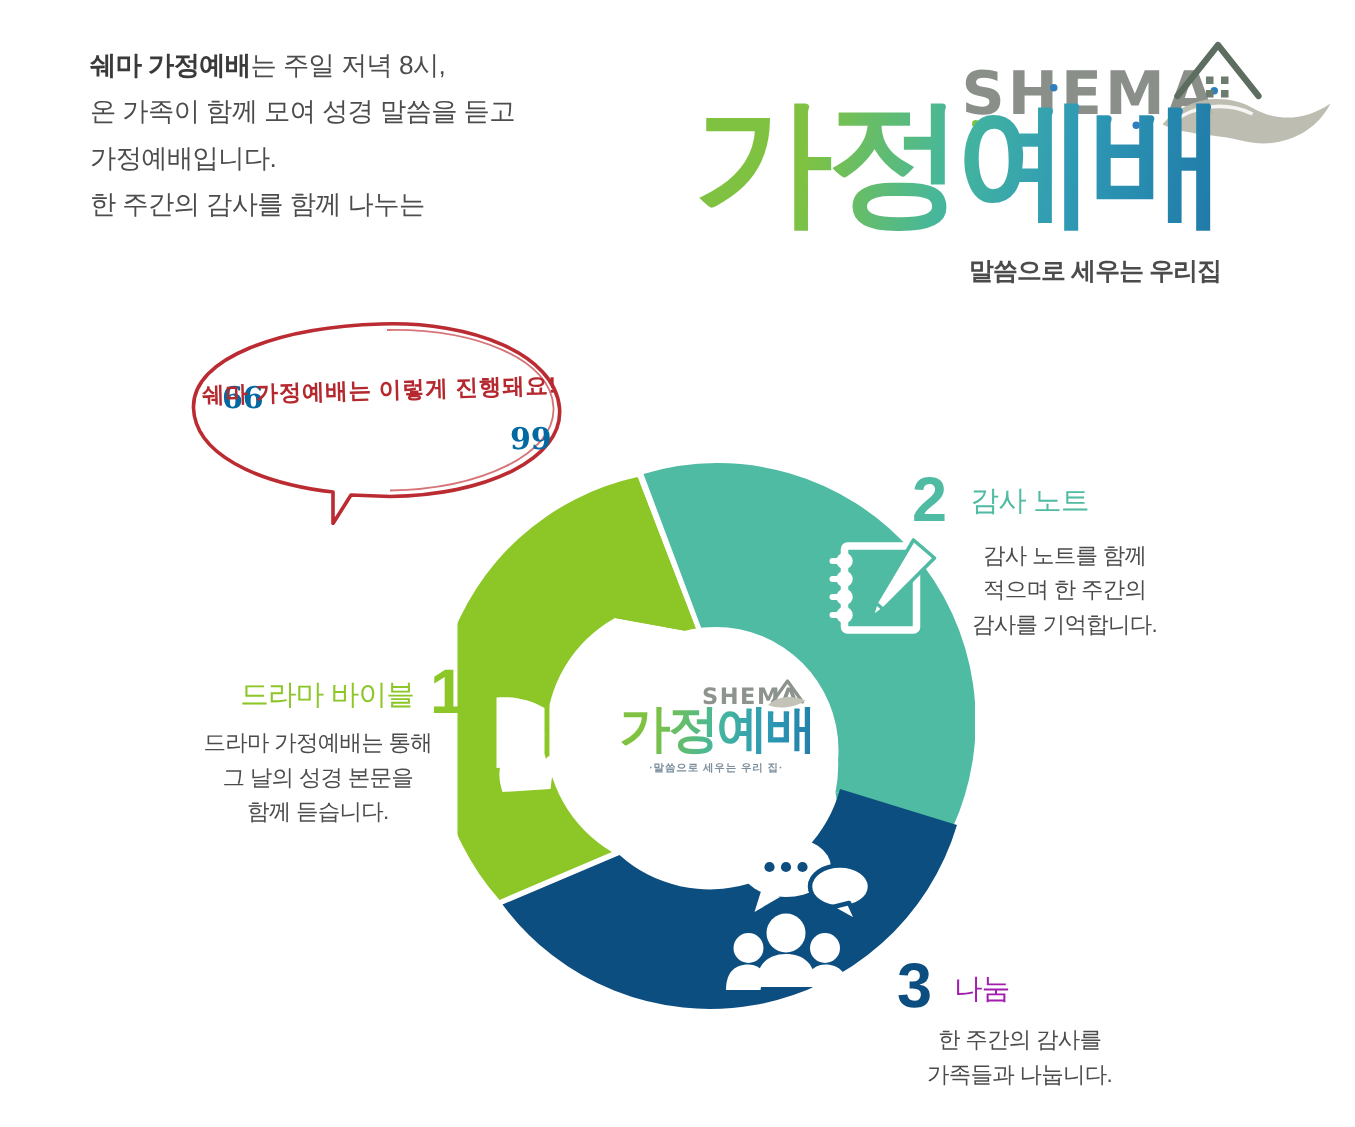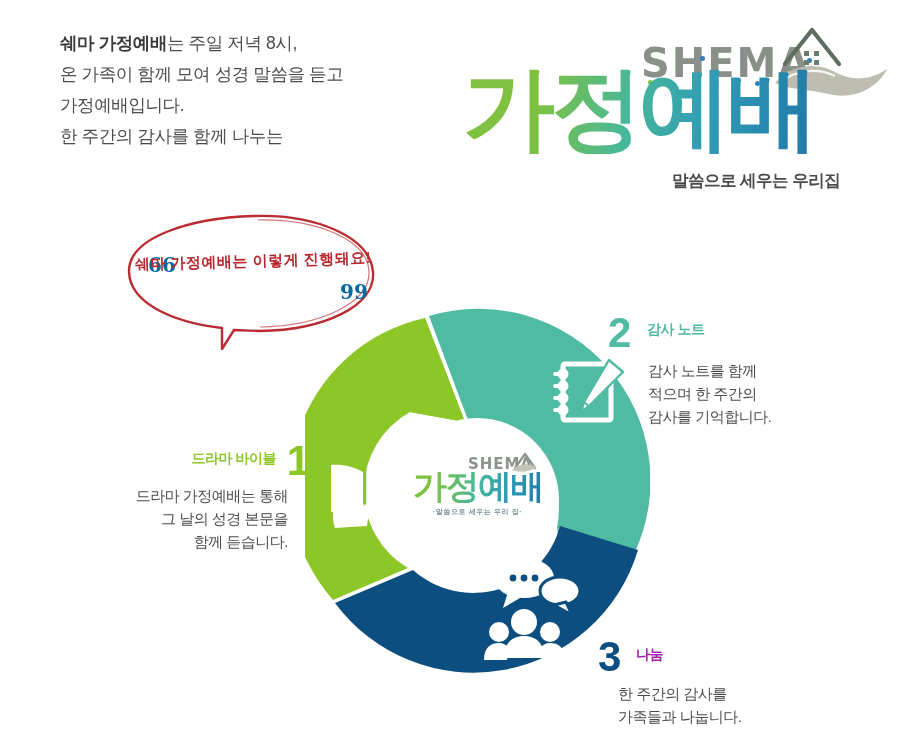--- a/index.html
+++ b/index.html
@@ -37,21 +37,21 @@
   #logo .word{
     position:absolute;left:8px;top:44px;
     font-size:92px;font-weight:bold;line-height:1;
     letter-spacing:-4px;
     background:linear-gradient(100deg,#7fc241 0%,#7fc241 22%,#46b79c 48%,#2f9bb5 70%,#1f78a8 100%);
     -webkit-background-clip:text;background-clip:text;
     -webkit-text-fill-color:transparent;color:#46b79c;
   }
   #logo .tagline{
     position:absolute;left:191px;top:152px;
-    font-size:16.5px;font-weight:bold;color:#4b4b4b;letter-spacing:-0.5px;margin-left:26px;
+    font-size:16.5px;font-weight:bold;color:#4b4b4b;letter-spacing:-0.5px;
   }
   #logo .house{position:absolute;left:326px;top:6px;}
   #logo .hand{position:absolute;left:318px;top:38px;}
 
   
   #bubble{position:absolute;left:118px;top:210px;width:270px;height:140px;}
   #bubble .btxt{
     position:absolute;left:0;top:38px;width:270px;text-align:center;
     color:#b5282e;font-size:15px;line-height:26px;font-weight:bold;
     letter-spacing:0.5px;
@@ -90,26 +90,26 @@
     font-size:7px;font-weight:bold;color:#7d8f9e;letter-spacing:0.6px;
   }
   #centerlogo .chouse{position:absolute;left:112px;top:-4px;}
 
   
   .step{position:absolute;}
   .step .num{
     position:absolute;font-size:42px;font-weight:bold;line-height:1;
     font-family:"Liberation Sans",sans-serif;
   }
-  .step .ttl{position:absolute;font-size:14px;font-weight:bold;letter-spacing:-0.5px;}
+  .step .ttl{position:absolute;font-size:19px;font-weight:normal;letter-spacing:-0.5px;}
   .step .desc{
     position:absolute;font-size:15px;line-height:23px;color:#4c4c4c;
     letter-spacing:-0.5px;white-space:nowrap;
   }
-  .step .desc span{display:block;}
+  .step .desc span{display:block;text-align:center;}
 
   #step1{left:60px;top:440px;width:250px;text-align:right;}
   #step1 .num{right:0px;top:0px;color:#8cc627;}
   #step1 .ttl{right:34px;top:10px;color:#8cc627;margin-left:38px;}
   #step1 .desc{right:22px;top:44px;text-align:right;}
 
   #step2{left:608px;top:312px;width:260px;}
   #step2 .num{left:0px;top:0px;color:#4fbba2;}
   #step2 .ttl{left:39px;top:9px;color:#4fbba2;}
   #step2 .desc{left:40px;top:47px;text-align:left;}

